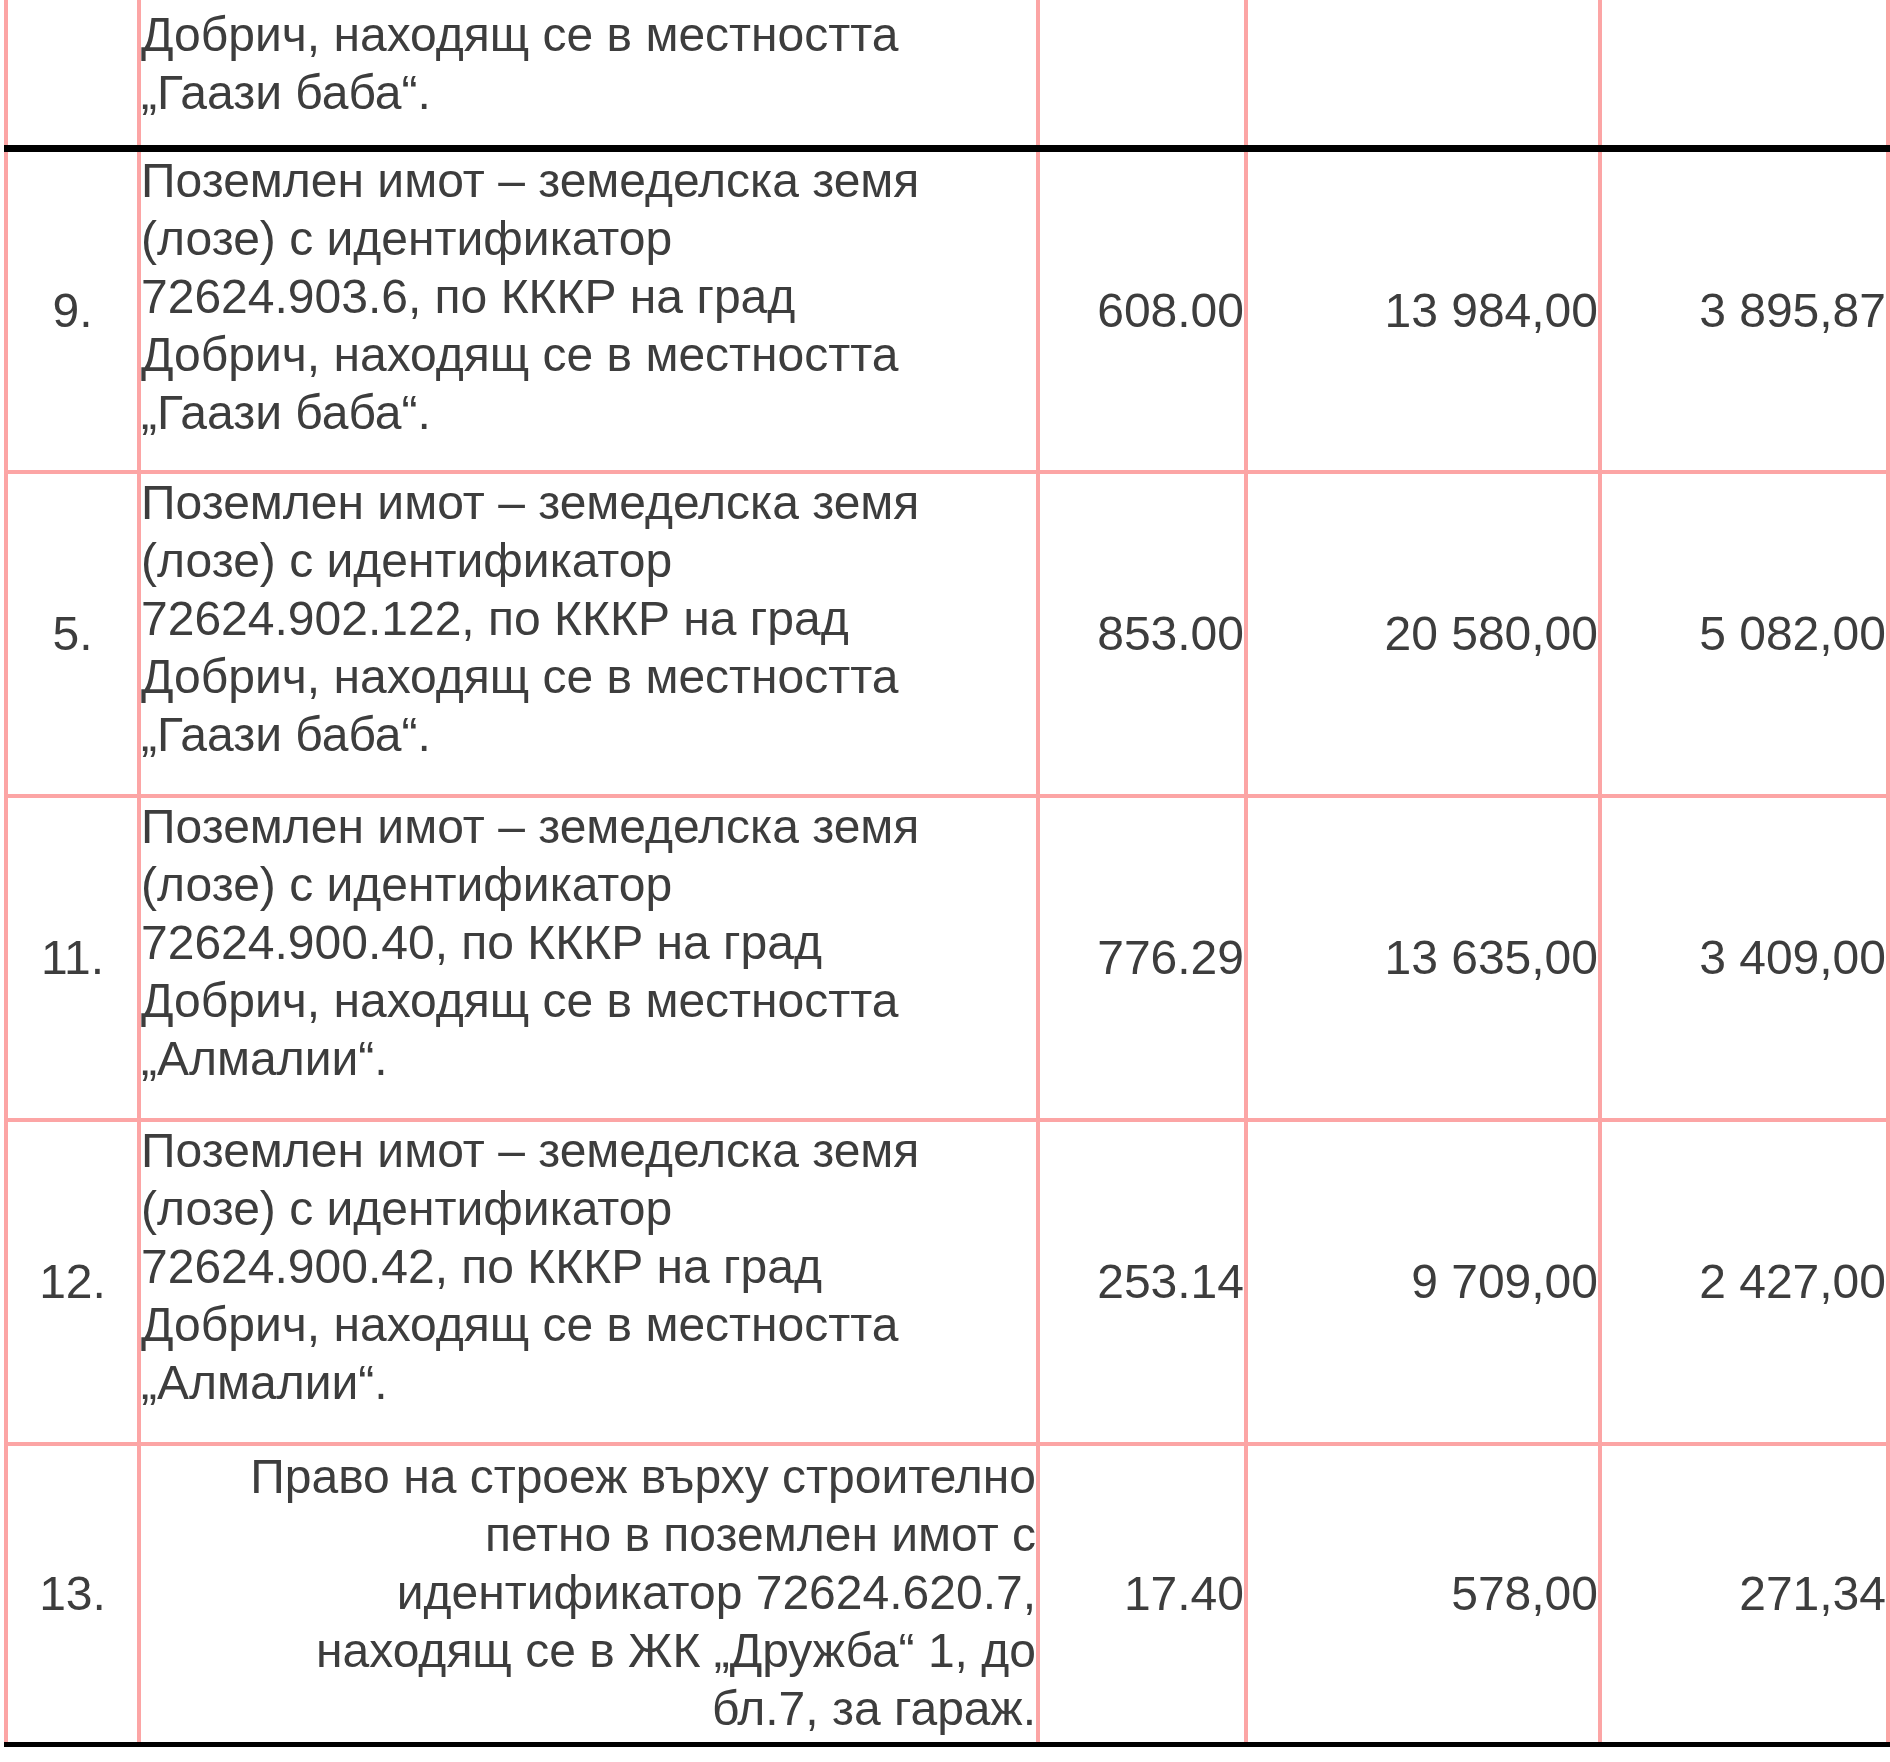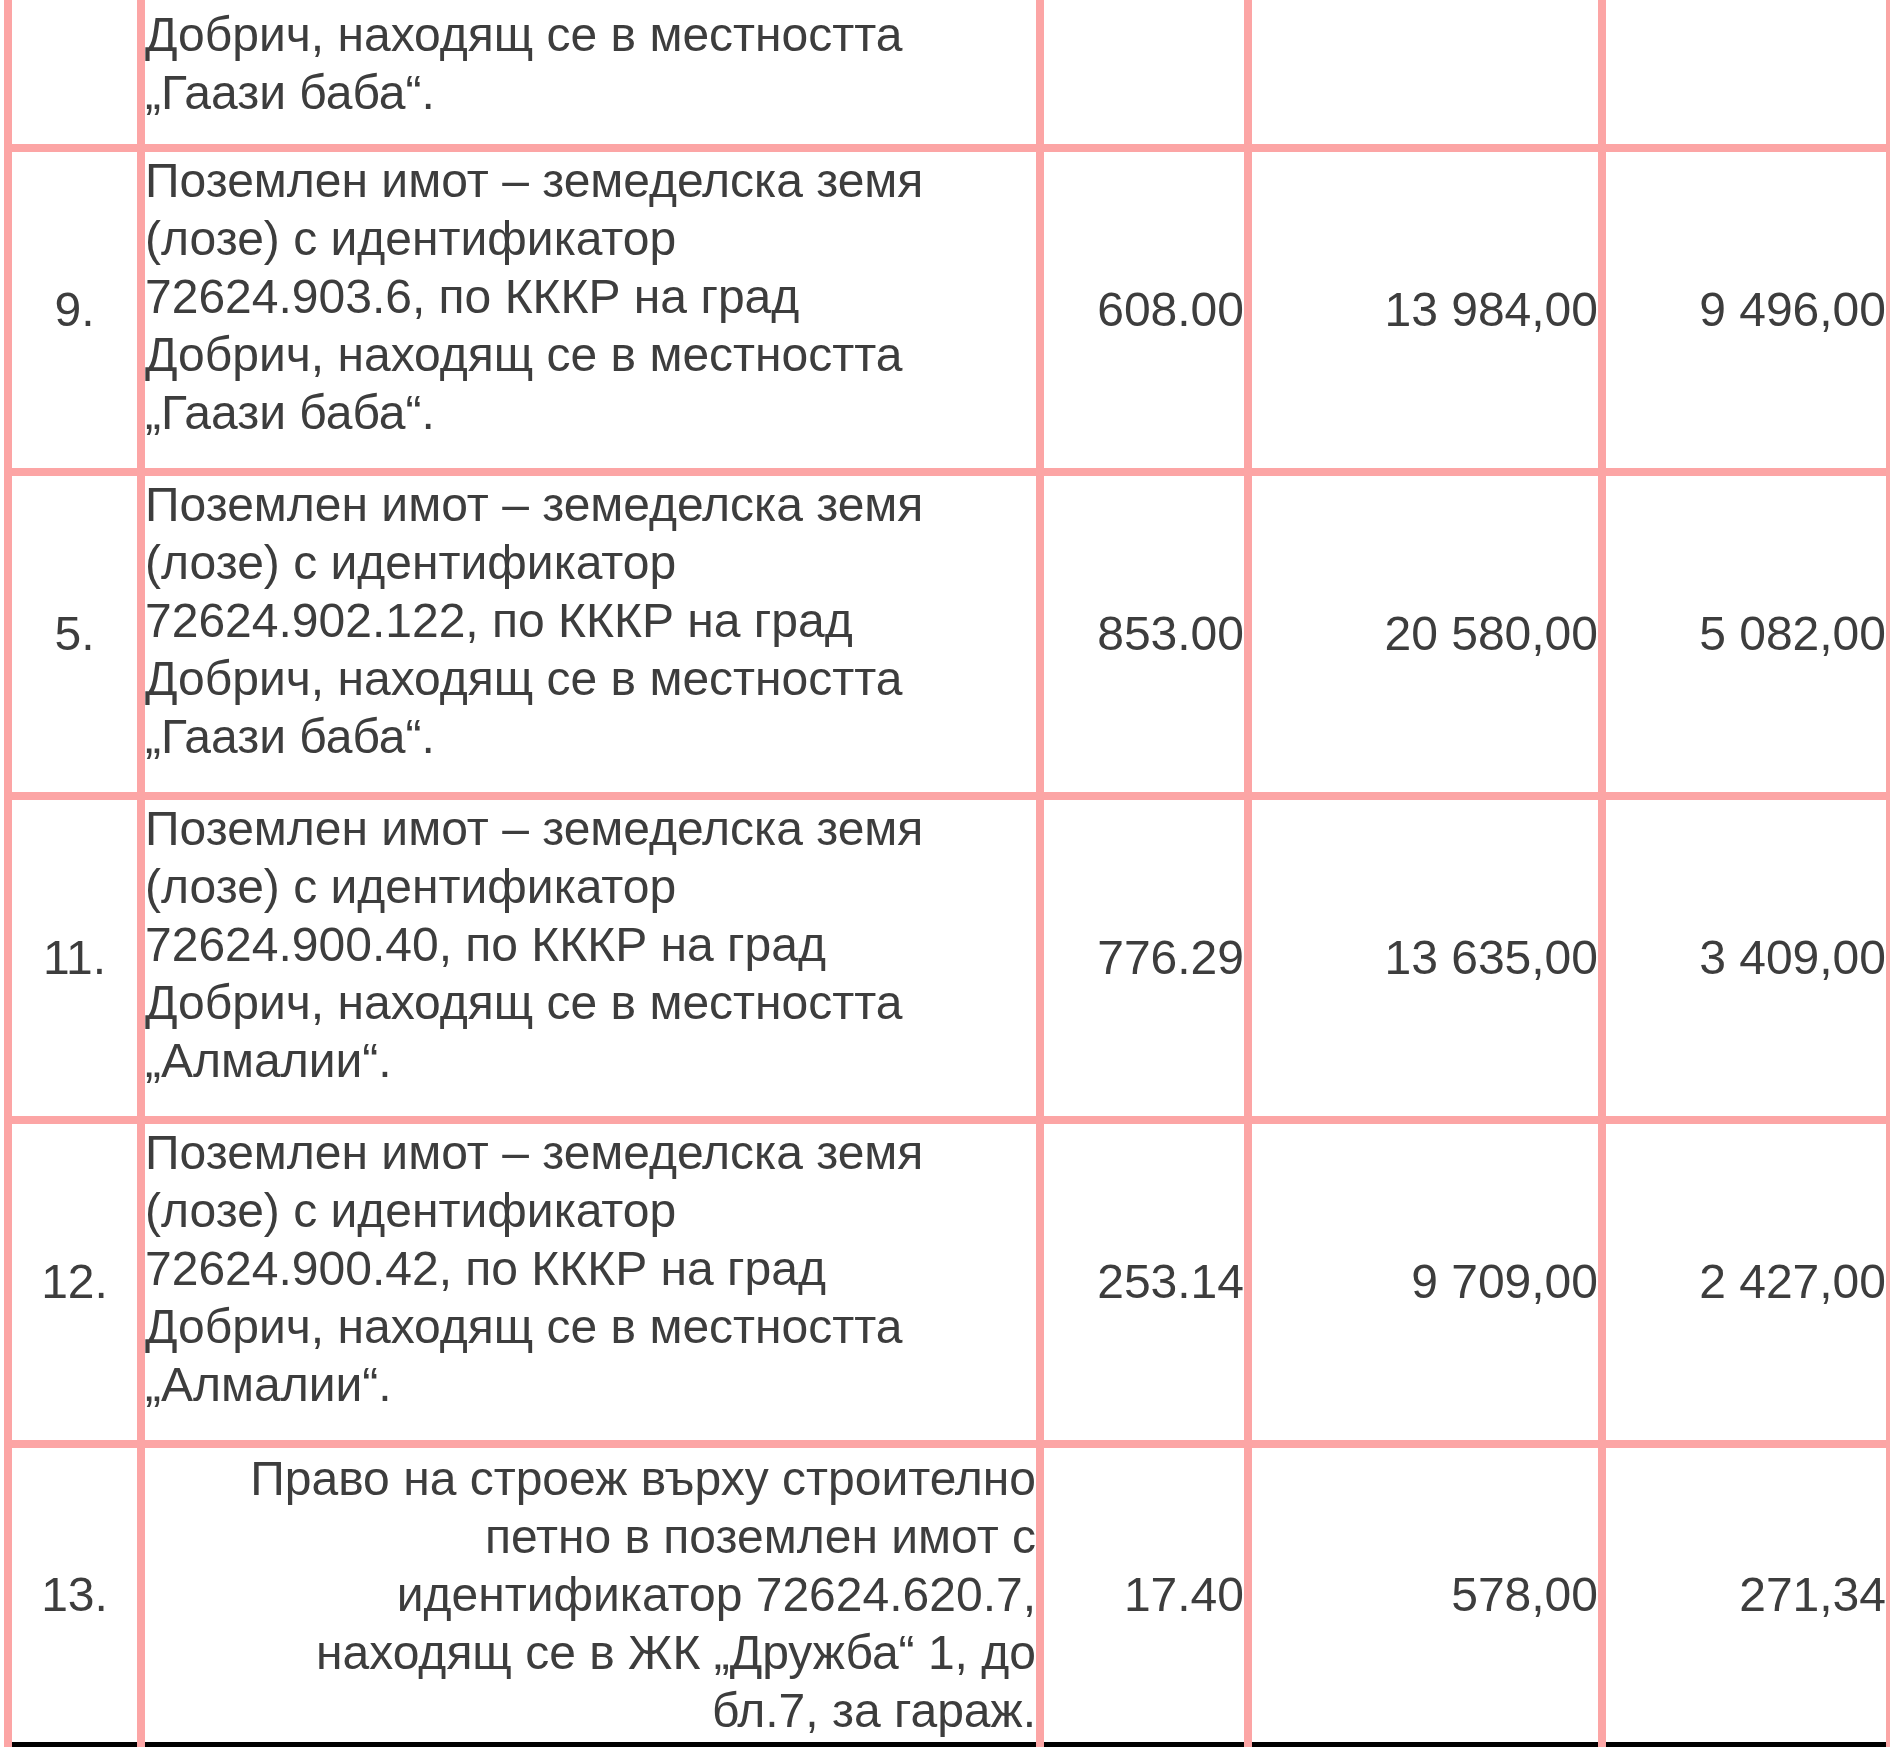--- a/index.html
+++ b/index.html
@@ -10,21 +10,21 @@
   }
   table.doc-table {
     border-collapse: collapse;
     table-layout: fixed;
     margin-left: 4px;
     width: 1886px;
     font-family: "Liberation Sans", sans-serif;
     color: #3d3d3d;
   }
   table.doc-table td {
-    border: 8px solid #fca5a5;
+    border: 4px solid #fca5a5;
     box-sizing: border-box;
     font-size: 48px;
     line-height: 58px;
     overflow: hidden;
     padding: 0;
   }
   
   tr.r-partial td { border-top: none; border-bottom: 7px solid #000000; }
   tr.r-last td { border-bottom: 5px solid #000000; }
 
@@ -71,21 +71,21 @@
     </tr>
     <tr class="r-std">
       <td class="c-num">9.</td>
       <td class="c-desc">Поземлен имот – земеделска земя
 (лозе) с идентификатор
 72624.903.6, по КККР на град
 Добрич, находящ се в местността
 „Гаази баба“.</td>
       <td class="c-mid">608.00</td>
       <td class="c-mid">13 984,00</td>
-      <td class="c-mid">9 496,00</td>
+      <td class="c-mid">3 895,87</td>
     </tr>
     <tr class="r-std">
       <td class="c-num">5.</td>
       <td class="c-desc">Поземлен имот – земеделска земя
 (лозе) с идентификатор
 72624.902.122, по КККР на град
 Добрич, находящ се в местността
 „Гаази баба“.</td>
       <td class="c-mid">853.00</td>
       <td class="c-mid">20 580,00</td>

